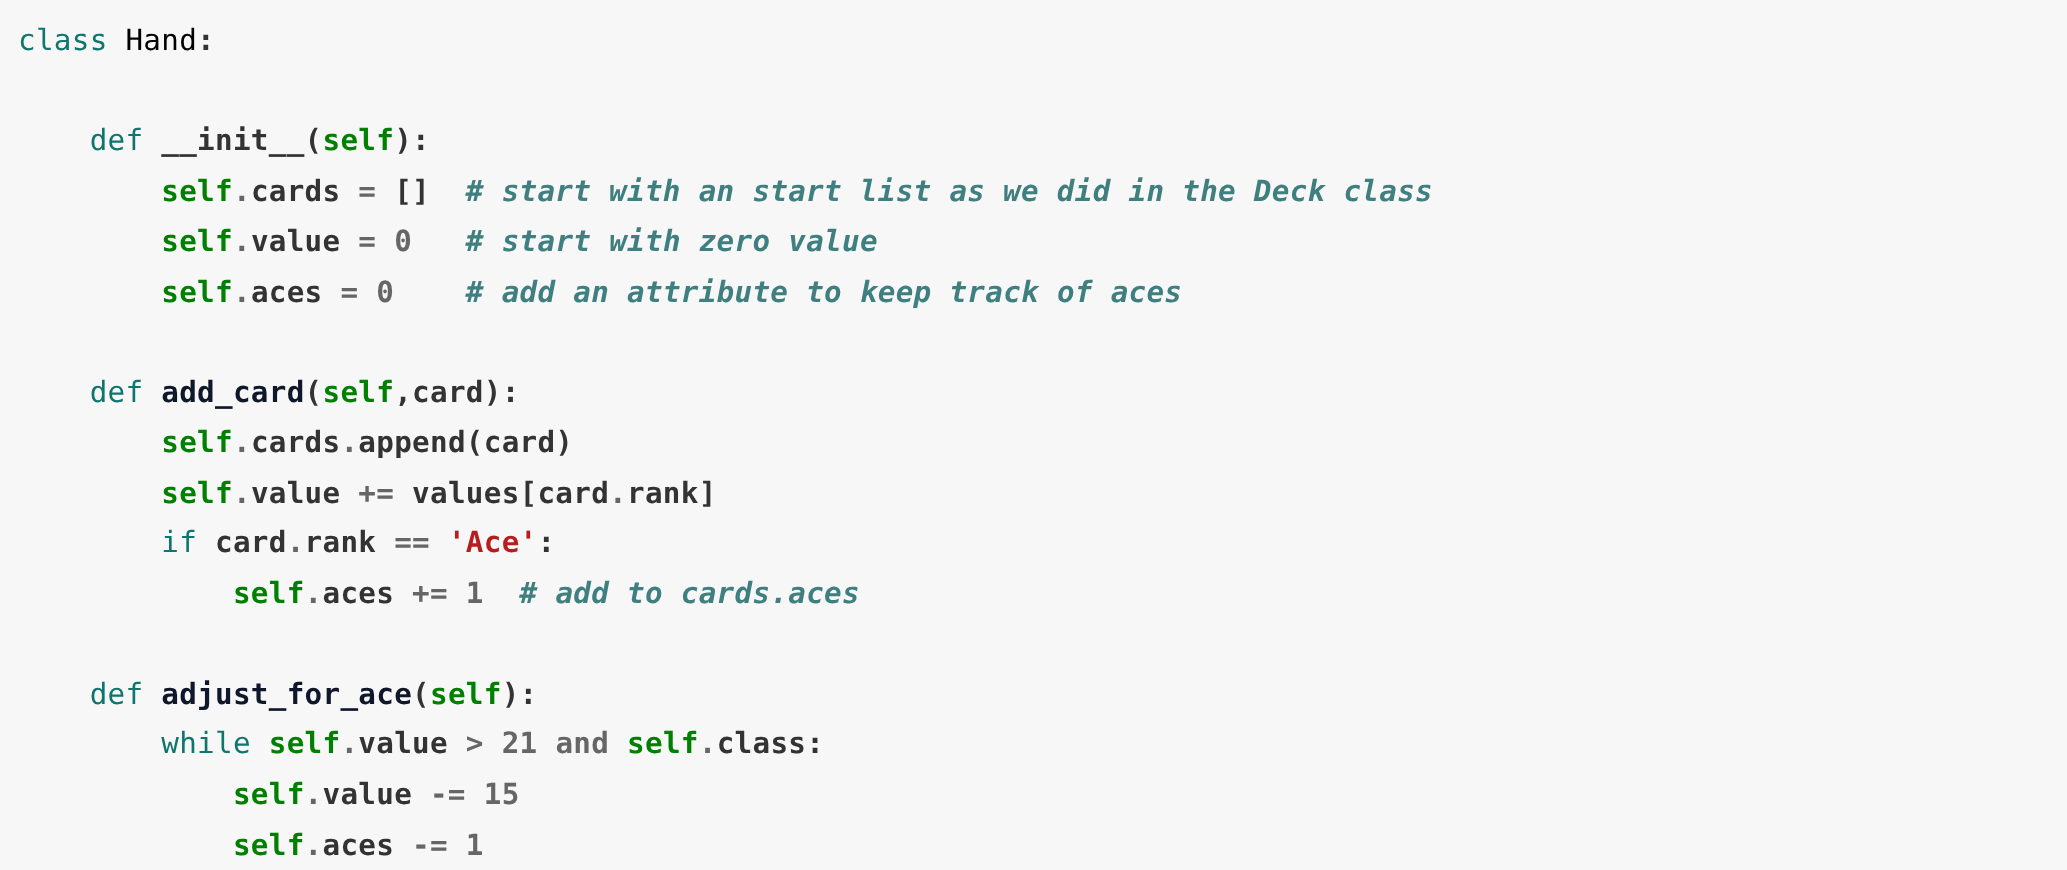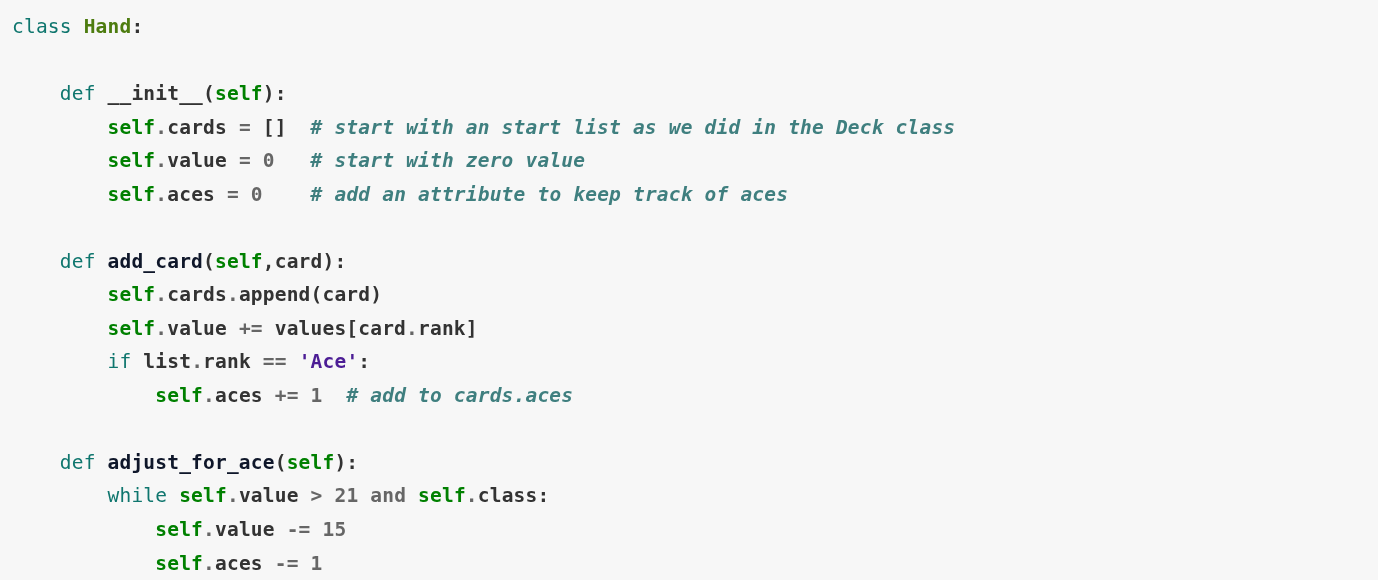--- a/index.html
+++ b/index.html
@@ -15,41 +15,41 @@
     font-size: 19.5px;
     line-height: 1.72;
     letter-spacing: 0.2px;
     margin: 0;
     padding: 10px 12px;
     white-space: pre;
     color: #333333;
     font-weight: 600;
   }
   .kw   { color: #0f766e; font-weight: 400; }
-  .cls  { color: #4d7c0f; font-weight: 700; }
+  .cls  { color: #000000; font-weight: 400; }
   .fn   { color: #0f172a; }
   .slf  { color: #008000; }
   .cm   { color: #3f7f7f; font-style: italic; }
   .num  { color: #666666; }
   .op   { color: #666666; }
-  .str  { color: #4c1d95; text-align: center; }
+  .str  { color: #b91c1c; text-align: center; }
   .punc { color: #333333; }
 </style>
 </head>
 <body>
 
 <pre class="code" id="code-block"><span><span class="kw">class </span><span class="cls">Hand</span><span class="punc">:</span></span>
 <span></span>
 <span><span>    </span><span class="kw">def </span><span>__init__</span><span class="punc">(</span><span class="slf">self</span><span class="punc">):</span></span>
 <span><span>        </span><span class="slf">self</span><span class="op">.</span><span>cards </span><span class="op">=</span><span> []  </span><span class="cm"># start with an start list as we did in the Deck class</span></span>
 <span><span>        </span><span class="slf">self</span><span class="op">.</span><span>value </span><span class="op">=</span><span> </span><span class="num">0</span><span>   </span><span class="cm"># start with zero value</span></span>
 <span><span>        </span><span class="slf">self</span><span class="op">.</span><span>aces </span><span class="op">=</span><span> </span><span class="num">0</span><span>    </span><span class="cm"># add an attribute to keep track of aces</span></span>
 <span></span>
 <span><span>    </span><span class="kw">def </span><span class="fn">add_card</span><span class="punc">(</span><span class="slf">self</span><span class="punc">,card):</span></span>
 <span><span>        </span><span class="slf">self</span><span class="op">.</span><span>cards</span><span class="op">.</span><span>append(card)</span></span>
 <span><span>        </span><span class="slf">self</span><span class="op">.</span><span>value </span><span class="op">+=</span><span> values[card</span><span class="op">.</span><span>rank]</span></span>
-<span><span>        </span><span class="kw">if </span><span>list</span><span class="op">.</span><span>rank </span><span class="op">==</span><span> </span><span class="str">'Ace'</span><span class="punc">:</span></span>
+<span><span>        </span><span class="kw">if </span><span>card</span><span class="op">.</span><span>rank </span><span class="op">==</span><span> </span><span class="str">'Ace'</span><span class="punc">:</span></span>
 <span><span>            </span><span class="slf">self</span><span class="op">.</span><span>aces </span><span class="op">+=</span><span> </span><span class="num">1</span><span>  </span><span class="cm"># add to cards.aces</span></span>
 <span></span>
 <span><span>    </span><span class="kw">def </span><span class="fn">adjust_for_ace</span><span class="punc">(</span><span class="slf">self</span><span class="punc">):</span></span>
 <span><span>        </span><span class="kw">while </span><span class="slf">self</span><span class="op">.</span><span>value </span><span class="op">&gt;</span><span> </span><span class="num">21</span><span> </span><span class="op">and</span><span> </span><span class="slf">self</span><span class="op">.</span><span>class:</span></span>
 <span><span>            </span><span class="slf">self</span><span class="op">.</span><span>value </span><span class="op">-=</span><span> </span><span class="num">15</span></span>
 <span><span>            </span><span class="slf">self</span><span class="op">.</span><span>aces </span><span class="op">-=</span><span> </span><span class="num">1</span></span></pre>
 
 </body></html>

